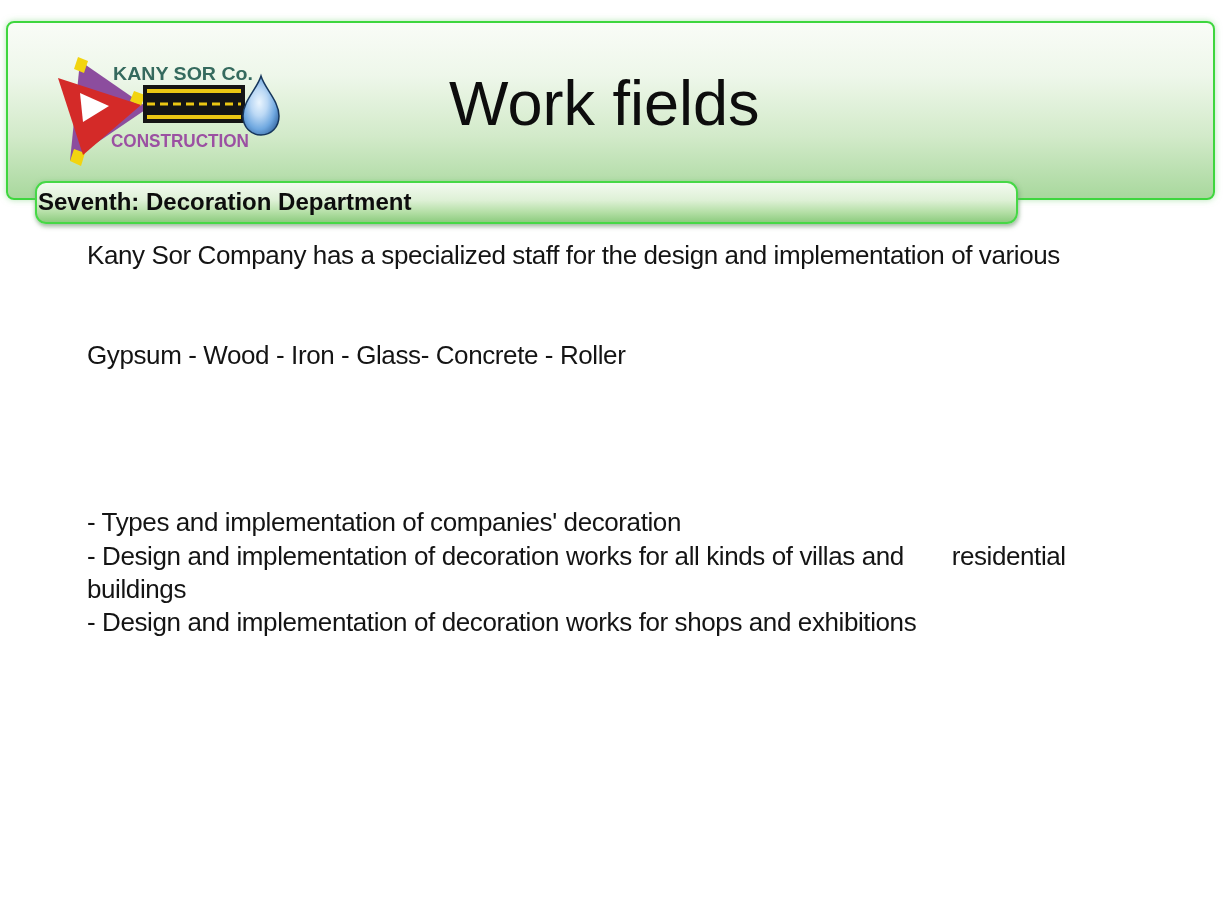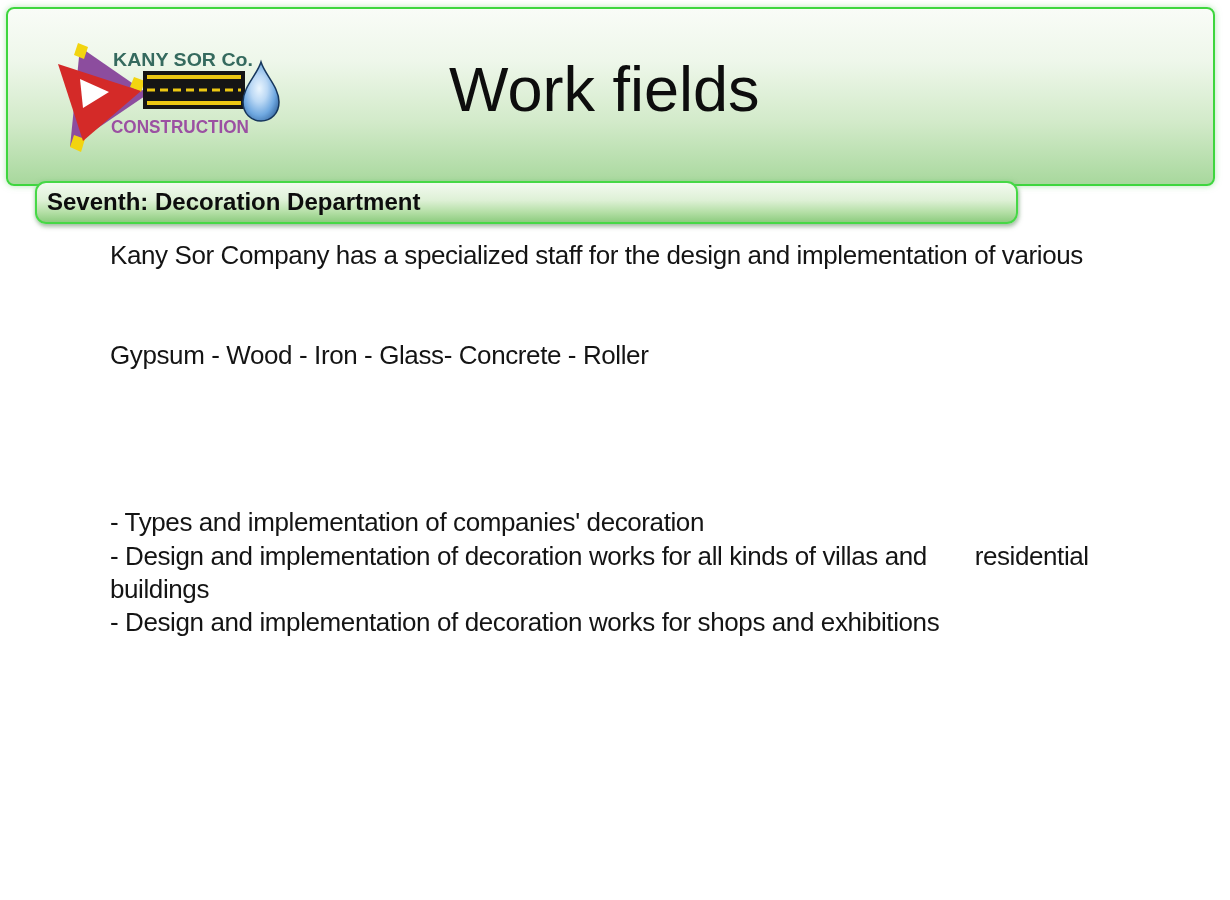--- a/index.html
+++ b/index.html
@@ -13,21 +13,21 @@
     width: 1230px;
     height: 900px;
     background: #ffffff;
     overflow: hidden;
   }
 
   
   .header-box {
     position: absolute;
     left: 6px;
-    top: 7px;
+    top: 21px;
     width: 1209px;
     height: 179px;
     box-sizing: border-box;
     border: 2px solid #3ed63e;
     border-radius: 8px;
     background: linear-gradient(180deg, #f9fcf7 0%, #eef7ea 30%, #d2eac9 65%, #a8d89d 100%);
     box-shadow: 0 0 6px rgba(120, 210, 120, 0.55);
   }
   .page-title {
     position: absolute;
@@ -54,36 +54,35 @@
     width: 983px;
     height: 43px;
     box-sizing: border-box;
     border: 2px solid #46d846;
     border-radius: 11px;
     background: linear-gradient(180deg, #f3faf0 0%, #ddf0d5 45%, #b4dfa6 75%, #8ecc80 100%);
     box-shadow: 1px 3px 4px rgba(110, 140, 110, 0.5), 0 0 4px rgba(130, 210, 130, 0.5);
   }
   .section-bar-label {
     display: block;
-    padding-left: 10px;
+    padding-left: 1px;
     line-height: 38px;
     font-size: 24px;
     font-weight: 700;
     color: #0d0d0d;
     white-space: pre;
   }
 
   
   .body-text {
     position: absolute;
     left: 87px;
     top: 239px;
     right: 0;
     color: #141414;
-    margin-left: 23px;
   }
   .line {
     font-size: 26px;
     letter-spacing: -0.4px;
     line-height: 33.4px;
     min-height: 33.4px;
     white-space: pre;
   }
 </style>
 </head>

